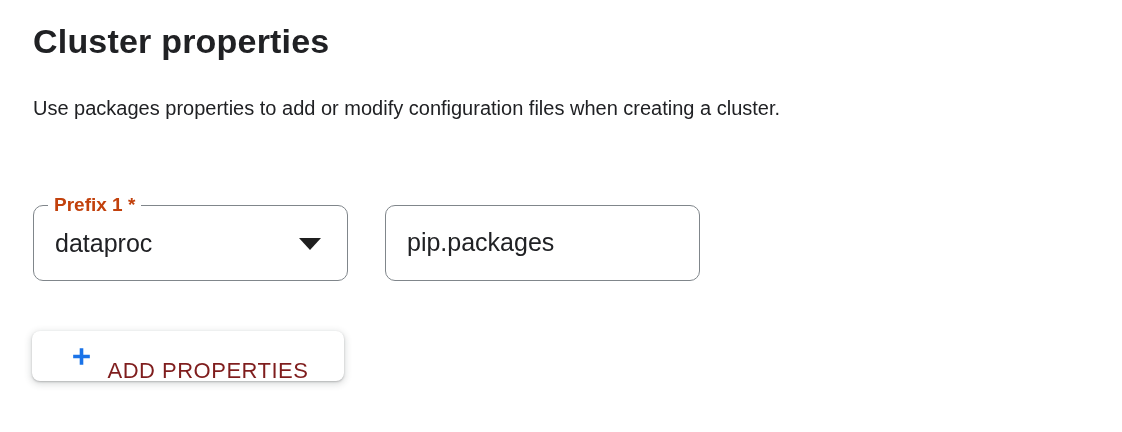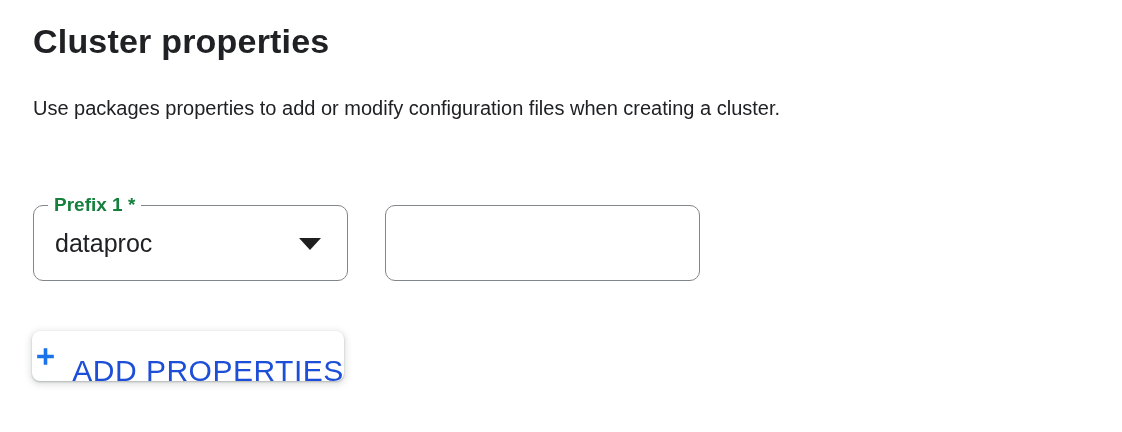--- a/index.html
+++ b/index.html
@@ -52,21 +52,21 @@
 
   .field-label {
     position: absolute;
     top: -14px;
     left: 14px;
     background: #ffffff;
     padding: 0 6px;
     font-size: 19px;
     line-height: 26px;
     font-weight: 700;
-    color: #15803d;
+    color: #c2410c;
     white-space: nowrap;
   }
 
   .select-value {
     position: absolute;
     left: 21px;
     right: 58px;
     top: 0;
     height: 100%;
     display: flex;
@@ -121,44 +121,45 @@
     display: flex;
     align-items: center;
     justify-content: center;
     gap: 13px;
     cursor: pointer;
     padding: 0;
   }
   .add-btn .plus-icon { display: block; }
   .add-btn .btn-label {
     font-family: "Liberation Sans", sans-serif;
-    font-size: 30px;
+    font-size: 22px;
     font-weight: 500;
     letter-spacing: 0.5px;
-    color: #1d4ed8;
+    color: #7f1d1d;
     white-space: nowrap;
     margin-top: 30px;
   }
 </style>
 </head>
 <body>
 
 <div class="page">
 
   <h1 class="page-title">Cluster properties</h1>
 
   <p class="section-desc">Use packages properties to add or modify configuration files when creating a cluster.</p>
 
   <div class="field field-1">
     <span class="field-label">Prefix 1 *</span>
     <div class="select-value">dataproc</div>
     <span class="caret"></span>
   </div>
 
   <div class="field field-2">
+    <input type="text" class="field-input" value="pip.packages" style="">
   </div>
 
 
   <button class="add-btn">
     <svg class="plus-icon" width="27" height="27" viewBox="0 0 24 24" aria-hidden="true">
       <path d="M10.4 4.6h3.2v5.8h5.8v3.2h-5.8v5.8h-3.2v-5.8H4.6v-3.2h5.8z" fill="#1a73e8"></path>
     </svg>
     <span class="btn-label">ADD PROPERTIES</span>
   </button>
 

